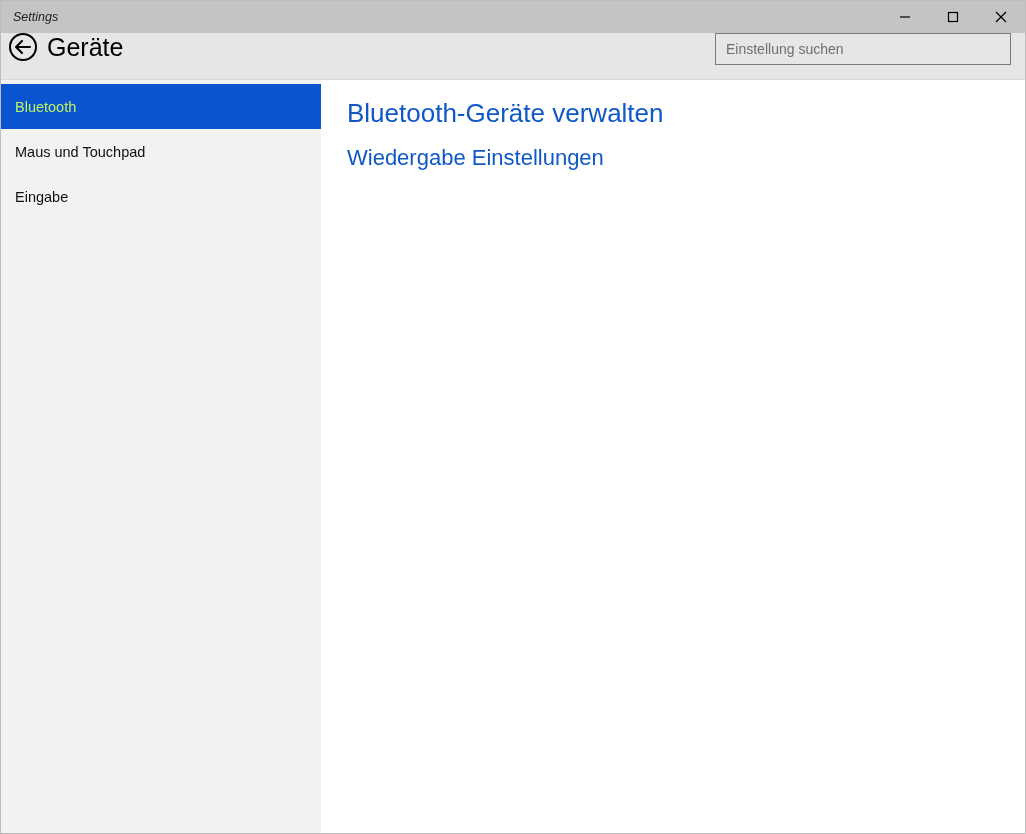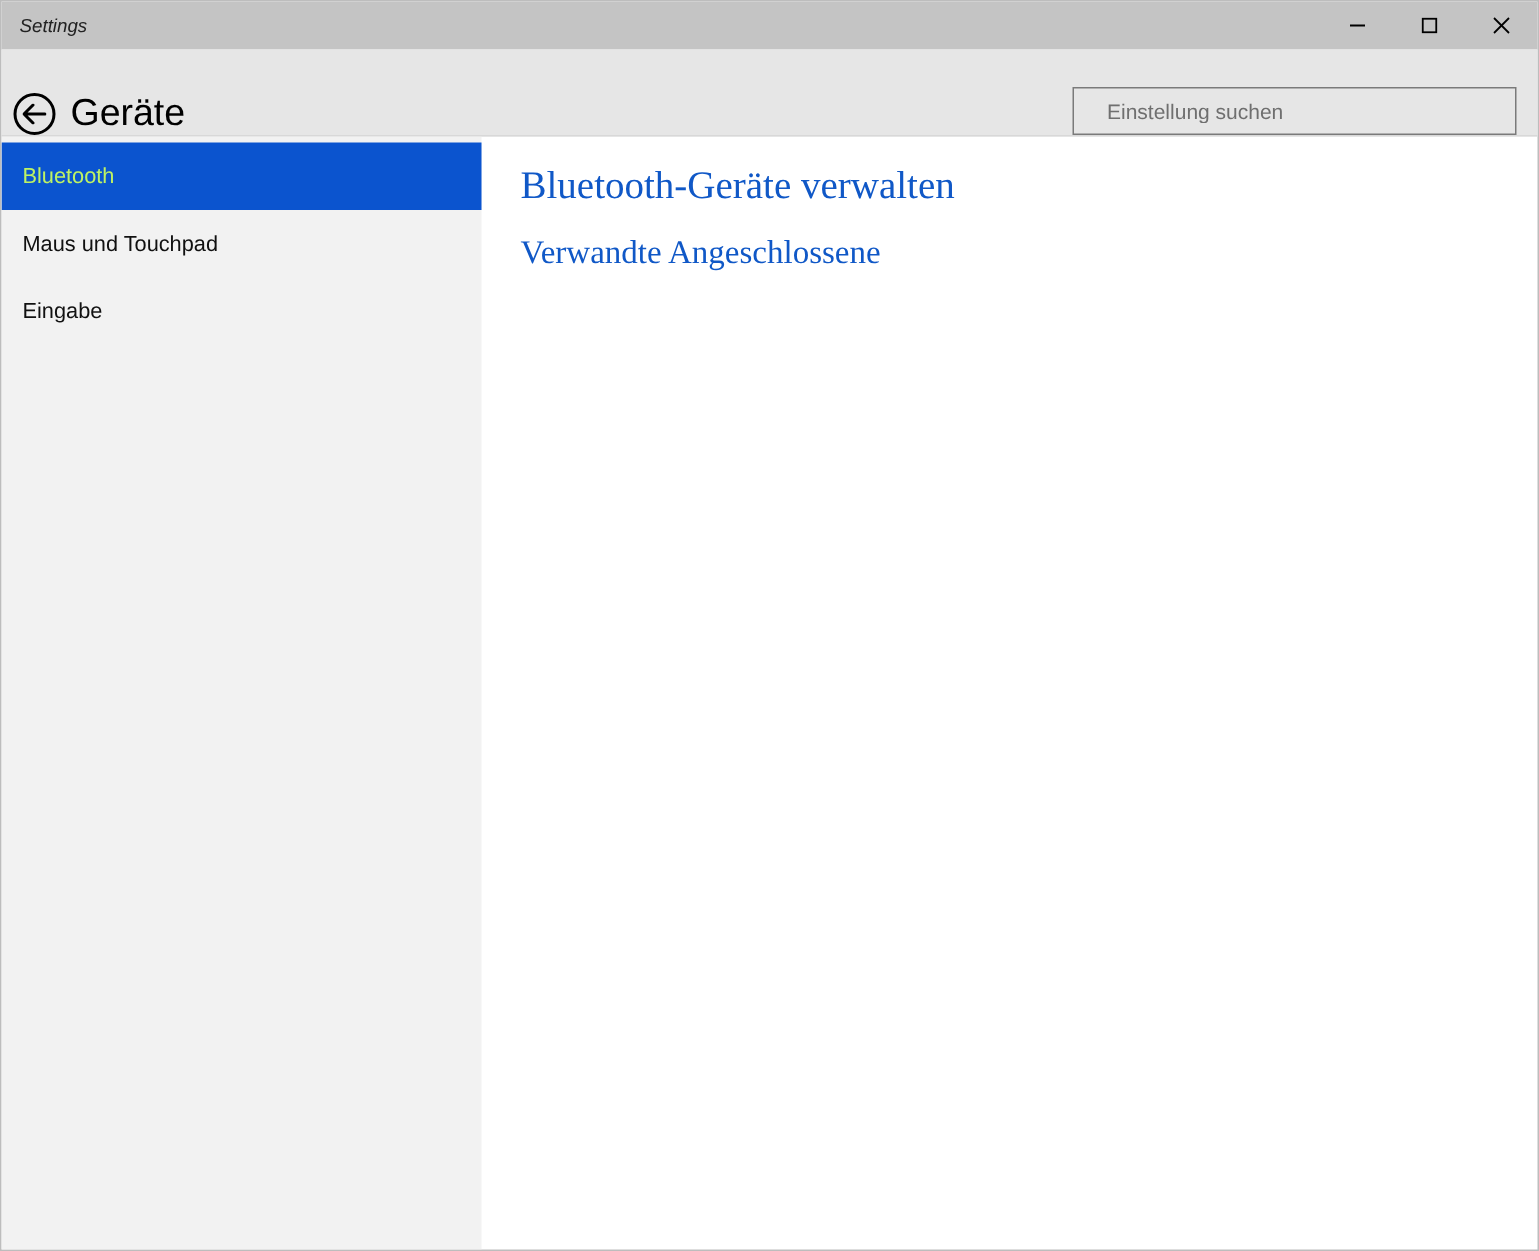--- a/index.html
+++ b/index.html
@@ -34,44 +34,44 @@
   .win-btn {
     width: 48px; height: 32px;
     display: flex; align-items: center; justify-content: center;
     color: #000;
     font-size: 11px;
   }
   .win-btn svg { stroke: currentColor; }
 
   
   .header {
-    height: 58px;
+    height: 47px;
     background: #e6e6e6;
-    display: flex; align-items: flex-end;
+    display: flex; align-items: flex-start;
     padding: 0 14px 0 8px;
     border-bottom: 1px solid #d8d8d8;
   }
   .back-btn {
     width: 28px; height: 28px;
     border: 2px solid #000; border-radius: 50%;
     display: flex; align-items: center; justify-content: center;
     margin-right: 10px;
     cursor: pointer;
   }
   .back-btn svg { display: block; }
   .header-title {
     font-size: 25px; font-weight: 400; color: #000;
     flex: 0 0 auto;
   }
   .header-spacer { flex: 1; }
   .search {
     width: 296px; height: 32px;
     border: 1px solid #7a7a7a;
     background: #e6e6e6;
-    padding: 0 22px;
+    padding: 0 10px;
     font-size: 14px; color: #555;
     outline: none;
   }
   .search::placeholder { color: #6f6f6f; }
 
   
   .body {
     flex: 1; display: flex; overflow: hidden;
   }
   .sidebar {
@@ -87,21 +87,20 @@
     cursor: pointer;
   }
   .side-item.selected {
     background: #0b54cf;
     color: #bef264;
   }
 
   .content {
     flex: 1;
     padding: 18px 26px;
-    font-family: Liberation Serif, serif;
   }
   .h1 {
     font-size: 26px; font-weight: 400;
     color: #1058c7;
     margin: 0 0 16px 0;
   }
   .desc {
     font-size: 14.5px; color: #111;
     margin: 0 0 56px 0;
   }
@@ -164,18 +163,18 @@
         <span>Maus und Touchpad</span>
       </div>
       <div class="side-item">
         <span>Eingabe</span>
       </div>
     </div>
 
     <div class="content">
       <h1 class="h1">Bluetooth-Geräte verwalten</h1>
 
-      <h2 class="h2">Verwandte Angeschlossene</h2>
+      <h2 class="h2">Wiedergabe Einstellungen</h2>
     </div>
 
   </div>
 
 </div>
 
 </body></html>

